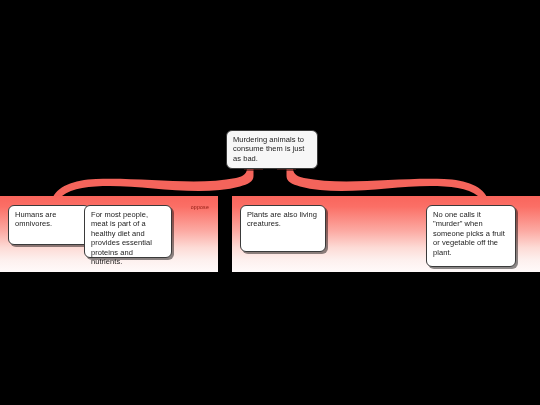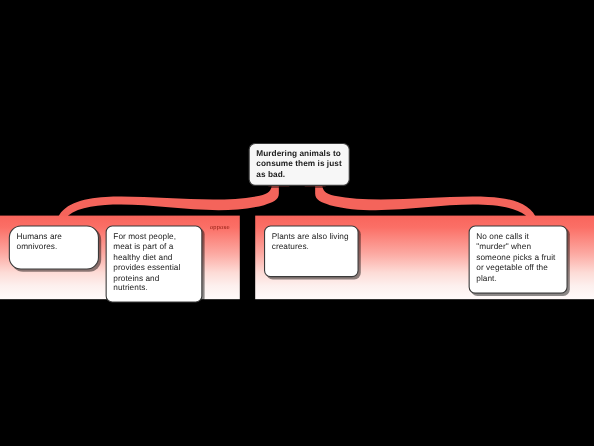--- a/index.html
+++ b/index.html
@@ -24,21 +24,20 @@
     padding:4px 5px 5px 6px;
     background:#f7f7f7;
     border:1px solid #3a3a3a;
     border-radius:6px;
     box-shadow:2px 2px 0 rgba(0,0,0,.45);
     font-size:7.5px;
     line-height:9.4px;
     color:#1b1b1b;
     letter-spacing:.05px;
     z-index:5;
-    font-weight:bold;
   }
 
   
   .group{
     position:absolute;
     top:196px;
     height:76px;
     background:linear-gradient(to bottom,#f9655c 0%,#fb6f66 14%,#fcaaa3 46%,#fddbd6 68%,#fdf0ee 84%,#fffafa 100%);
     z-index:2;
   }
@@ -102,25 +101,25 @@
     </g>
   </svg>
 
   <div class="root-node">
     <span>Murdering animals to consume them is just as bad.</span>
   </div>
 
   <div class="group group-left">
     <span class="group-label">oppose</span>
 
-    <div class="leaf" style="left:8px;top:9px;width:82px;height:40px;border-radius:11px;">
+    <div class="leaf" style="left:8px;top:9px;width:82px;height:40px;">
       <span>Humans are omnivores.</span>
     </div>
 
-    <div class="leaf" style="left:96px;top:9px;width:88px;height:70px;">
+    <div class="leaf" style="left:84px;top:9px;width:88px;height:53px;">
       <span>For most people, meat is part of a healthy diet and provides essential proteins and nutrients.</span>
     </div>
   </div>
 
   <div class="group group-right">
     <span class="group-label">oppose</span>
 
     <div class="leaf" style="left:8px;top:9px;width:86px;height:47px;">
       <span>Plants are also living creatures.</span>
     </div>

